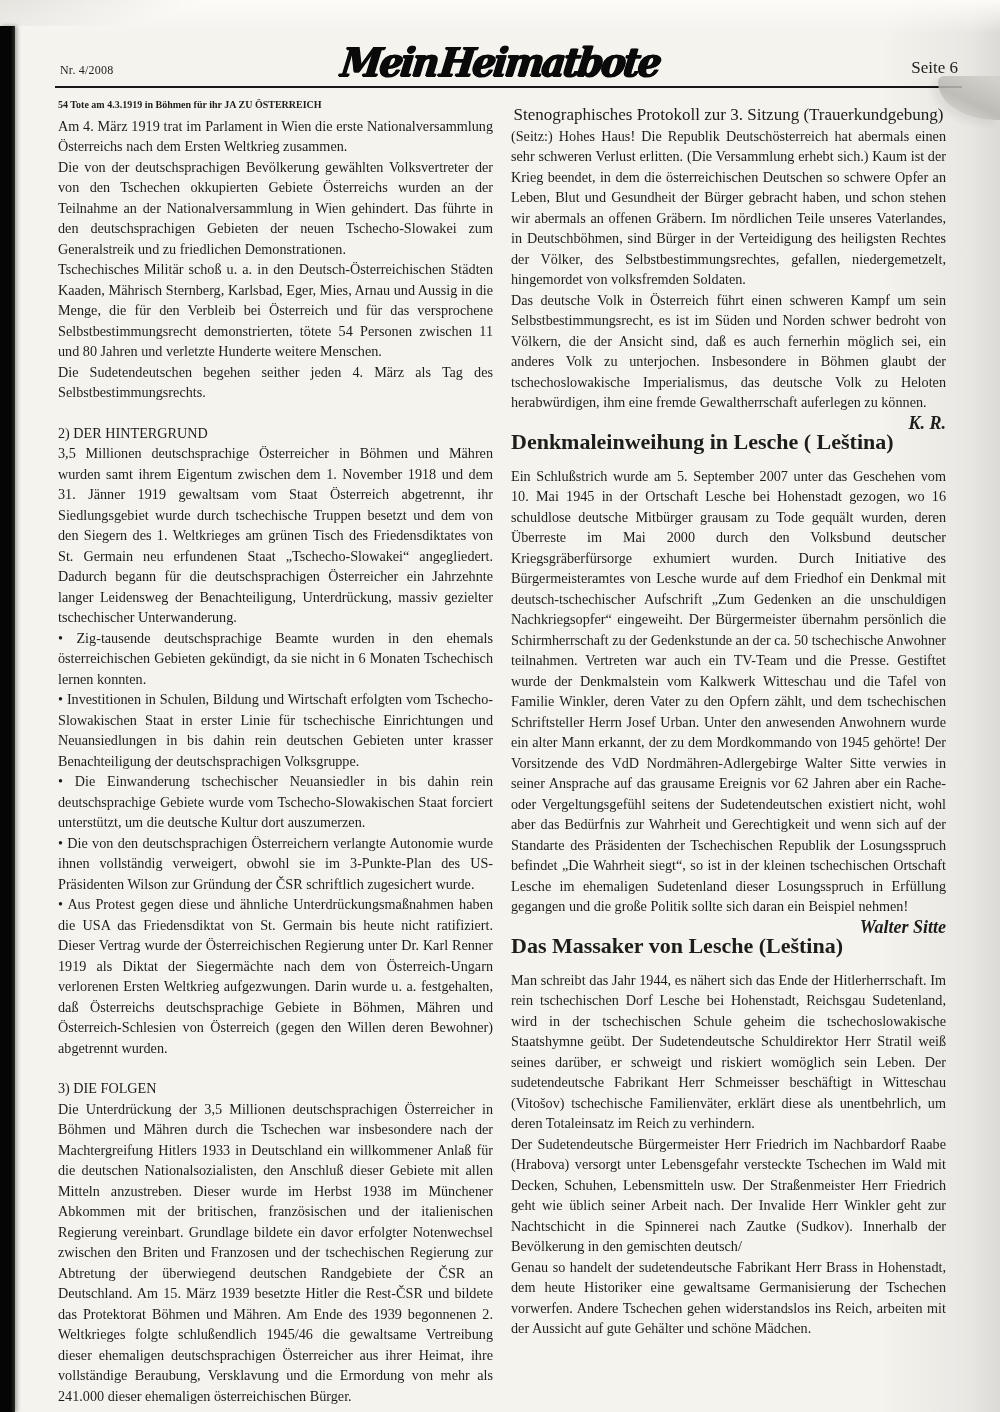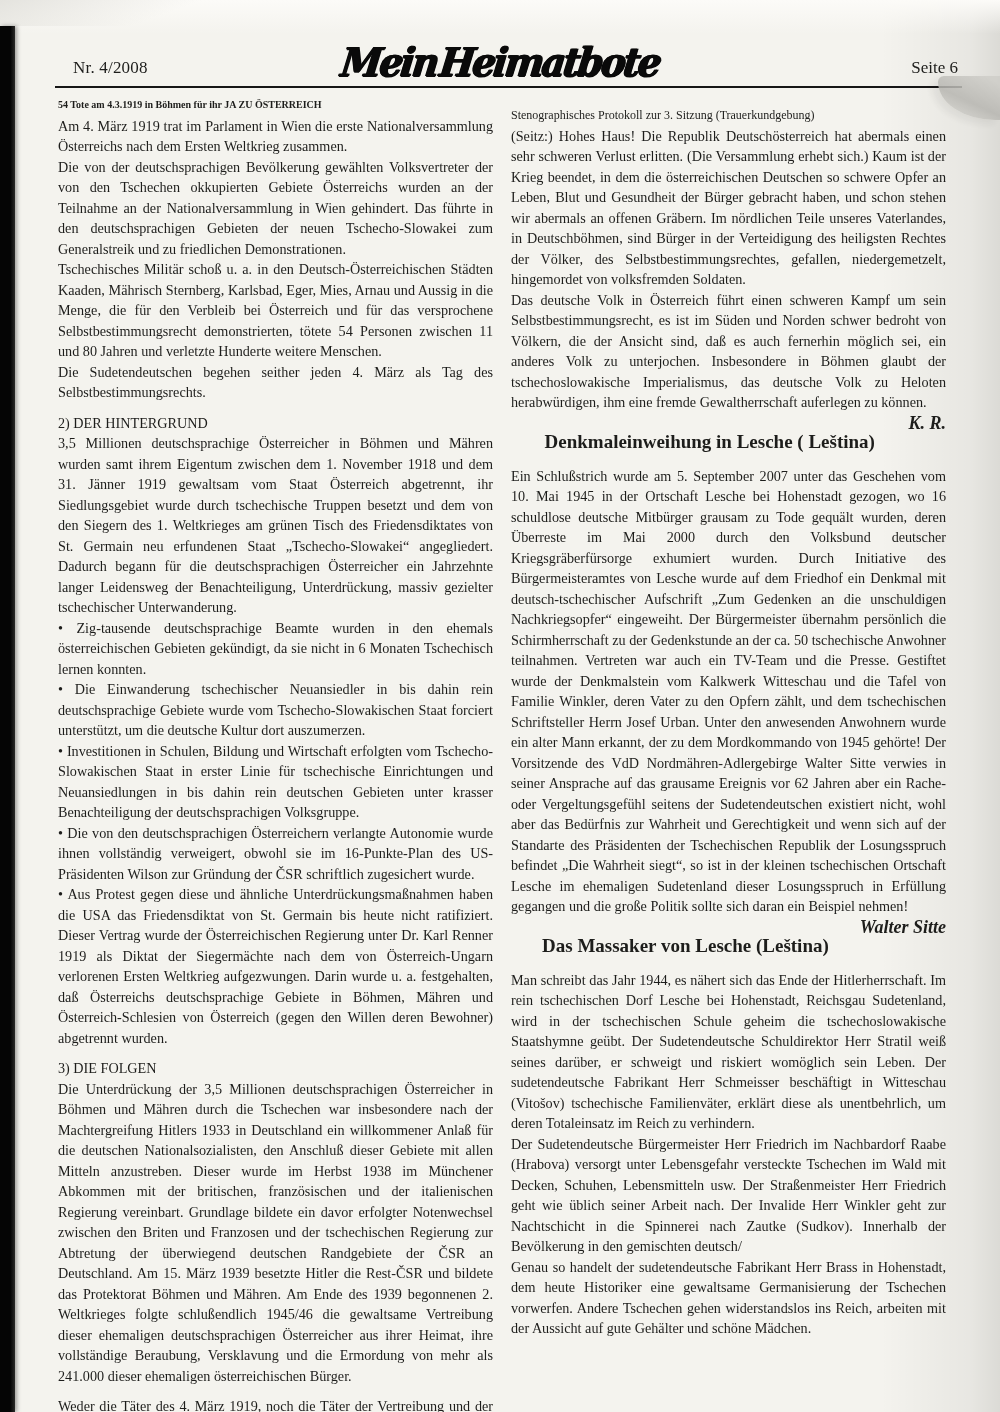--- a/index.html
+++ b/index.html
@@ -27,21 +27,21 @@
     border-radius:6px 0 0 95% / 6px 0 0 90%;
     opacity:.85;
     box-shadow:-6px 4px 8px rgba(0,0,0,0.08);
   }
   .scan-top-wisp{
     position:absolute;left:0;top:0;width:220px;height:26px;
     background:linear-gradient(160deg,#e4e3de 0%,rgba(244,243,238,0) 70%);
   }
   
   .header{position:relative;height:86px;}
-  .issue{position:absolute;left:73px;bottom:8px;font-size:17px;letter-spacing:.2px;}
+  .issue{position:absolute;left:60px;bottom:8px;font-size:12px;letter-spacing:.2px;}
   .pageno{position:absolute;right:42px;bottom:8px;font-size:17px;}
   .masthead{
     position:absolute;left:50%;bottom:2px;
     transform:translateX(-50%) skewX(-7deg) scaleY(1.08);
     font-family:"DejaVu Serif",serif;
     font-weight:bold;font-style:italic;
     font-size:37px;letter-spacing:-2.5px;word-spacing:-7px;
     white-space:nowrap;color:#0a0a0a;
     text-shadow:1.3px 0 0 #0a0a0a,.6px .8px 0 #0a0a0a,-.4px 0 0 #0a0a0a;
   }
@@ -51,26 +51,26 @@
     display:flex;gap:18px;
     padding:7px 54px 0 58px;
     box-sizing:border-box;width:100%;
   }
   .col{flex:1;min-width:0;}
   p{
     margin:0;font-size:14.2px;line-height:20.5px;
     text-align:justify;hyphens:auto;-webkit-hyphens:auto;
   }
   .headline{font-weight:bold;font-size:10px;line-height:20.5px;text-align:left;hyphens:none;}
-  .section-label{margin-top:10px;}
+  .section-label{margin-top:20px;}
   .gap{height:10px;}
-  .proto{font-size:12px;line-height:20.5px;text-align:left;}
+  .proto{font-size:17px;line-height:20.5px;text-align:center;}
   .big-heading{
-    font-weight:bold;font-size:19px;line-height:26px;
-    text-align:center;margin:16px 0 11px 0;
+    font-weight:bold;font-size:22px;line-height:26px;
+    margin:16px 0 11px 0;
   }
   .sig{float:right;font-style:italic;font-weight:bold;font-size:18px;}
 </style>
 </head>
 <body>
 
 <div class="page">
 
   <div class="scan-top-wisp"></div>
   <div class="scan-bar-left"></div>
@@ -87,23 +87,23 @@
 
     <section class="col">
       <p class="headline">54 Tote am 4.3.1919 in Böhmen für ihr JA ZU ÖSTERREICH</p>
       <p>Am 4. März 1919 trat im Parlament in Wien die erste Nationalversammlung Österreichs nach dem Ersten Weltkrieg zusammen.</p>
       <p>Die von der deutschsprachigen Bevölkerung gewählten Volksvertreter der von den Tschechen okkupierten Gebiete Österreichs wurden an der Teilnahme an der Nationalversammlung in Wien gehindert. Das führte in den deutschsprachigen Gebieten der neuen Tschecho-Slowakei zum Generalstreik und zu friedlichen Demonstrationen.</p>
       <p>Tschechisches Militär schoß u. a. in den Deutsch-Österreichischen Städten Kaaden, Mährisch Sternberg, Karlsbad, Eger, Mies, Arnau und Aussig in die Menge, die für den Verbleib bei Österreich und für das versprochene Selbstbestimmungsrecht demonstrierten, tötete 54 Personen zwischen 11 und 80 Jahren und verletzte Hunderte weitere Menschen.</p>
       <p>Die Sudetendeutschen begehen seither jeden 4. März als Tag des Selbstbestimmungsrechts.</p>
       <p class="section-label">2) DER HINTERGRUND</p>
       <p>3,5 Millionen deutschsprachige Österreicher in Böhmen und Mähren wurden samt ihrem Eigentum zwischen dem 1. November 1918 und dem 31. Jänner 1919 gewaltsam vom Staat Österreich abgetrennt, ihr Siedlungsgebiet wurde durch tschechische Truppen besetzt und dem von den Siegern des 1. Weltkrieges am grünen Tisch des Friedensdiktates von St. Germain neu erfundenen Staat „Tschecho-Slowakei“ angegliedert. Dadurch begann für die deutschsprachigen Österreicher ein Jahrzehnte langer Leidensweg der Benachteiligung, Unterdrückung, massiv gezielter tschechischer Unterwanderung.</p>
       <p>• Zig-tausende deutschsprachige Beamte wurden in den ehemals österreichischen Gebieten gekündigt, da sie nicht in 6 Monaten Tschechisch lernen konnten.</p>
+      <p>• Investitionen in Schulen, Bildung und Wirtschaft erfolgten vom Tschecho-Slowakischen Staat in erster Linie für tschechische Einrichtungen und Neuansiedlungen in bis dahin rein deutschen Gebieten unter krasser Benachteiligung der deutschsprachigen Volksgruppe.</p>
       <p>• Die Einwanderung tschechischer Neuansiedler in bis dahin rein deutschsprachige Gebiete wurde vom Tschecho-Slowakischen Staat forciert unterstützt, um die deutsche Kultur dort auszumerzen.</p>
-      <p>• Investitionen in Schulen, Bildung und Wirtschaft erfolgten vom Tschecho-Slowakischen Staat in erster Linie für tschechische Einrichtungen und Neuansiedlungen in bis dahin rein deutschen Gebieten unter krasser Benachteiligung der deutschsprachigen Volksgruppe.</p>
-      <p>• Die von den deutschsprachigen Österreichern verlangte Autonomie wurde ihnen vollständig verweigert, obwohl sie im 16-Punkte-Plan des US-Präsidenten Wilson zur Gründung der ČSR schriftlich zugesichert wurde.</p>
+      <p>• Die von den deutschsprachigen Österreichern verlangte Autonomie wurde ihnen vollständig verweigert, obwohl sie im 3-Punkte-Plan des US-Präsidenten Wilson zur Gründung der ČSR schriftlich zugesichert wurde.</p>
       <p>• Aus Protest gegen diese und ähnliche Unterdrückungsmaßnahmen haben die USA das Friedensdiktat von St. Germain bis heute nicht ratifiziert. Dieser Vertrag wurde der Österreichischen Regierung unter Dr. Karl Renner 1919 als Diktat der Siegermächte nach dem von Österreich-Ungarn verlorenen Ersten Weltkrieg aufgezwungen. Darin wurde u. a. festgehalten, daß Österreichs deutschsprachige Gebiete in Böhmen, Mähren und Österreich-Schlesien von Österreich (gegen den Willen deren Bewohner) abgetrennt wurden.</p>
       <p class="section-label">3) DIE FOLGEN</p>
       <p>Die Unterdrückung der 3,5 Millionen deutschsprachigen Österreicher in Böhmen und Mähren durch die Tschechen war insbesondere nach der Machtergreifung Hitlers 1933 in Deutschland ein willkommener Anlaß für die deutschen Nationalsozialisten, den Anschluß dieser Gebiete mit allen Mitteln anzustreben. Dieser wurde im Herbst 1938 im Münchener Abkommen mit der britischen, französischen und der italienischen Regierung vereinbart. Grundlage bildete ein davor erfolgter Notenwechsel zwischen den Briten und Franzosen und der tschechischen Regierung zur Abtretung der überwiegend deutschen Randgebiete der ČSR an Deutschland. Am 15. März 1939 besetzte Hitler die Rest-ČSR und bildete das Protektorat Böhmen und Mähren. Am Ende des 1939 begonnenen 2. Weltkrieges folgte schlußendlich 1945/46 die gewaltsame Vertreibung dieser ehemaligen deutschsprachigen Österreicher aus ihrer Heimat, ihre vollständige Beraubung, Versklavung und die Ermordung von mehr als 241.000 dieser ehemaligen österreichischen Bürger.</p>
       <div class="gap"></div>
       <p>Weder die Täter des 4. März 1919, noch die Täter der Vertreibung und der Ermordungen von 1945/46 wurden jemals angeklagt oder gar verurteilt. Die bis heute in Tschechien wirksamen „Beneš-De-</p>
     </section>
 
     <section class="col">
       <div class="gap"></div>
       <div class="proto">Stenographisches Protokoll zur 3. Sitzung (Trauerkundgebung)</div>

